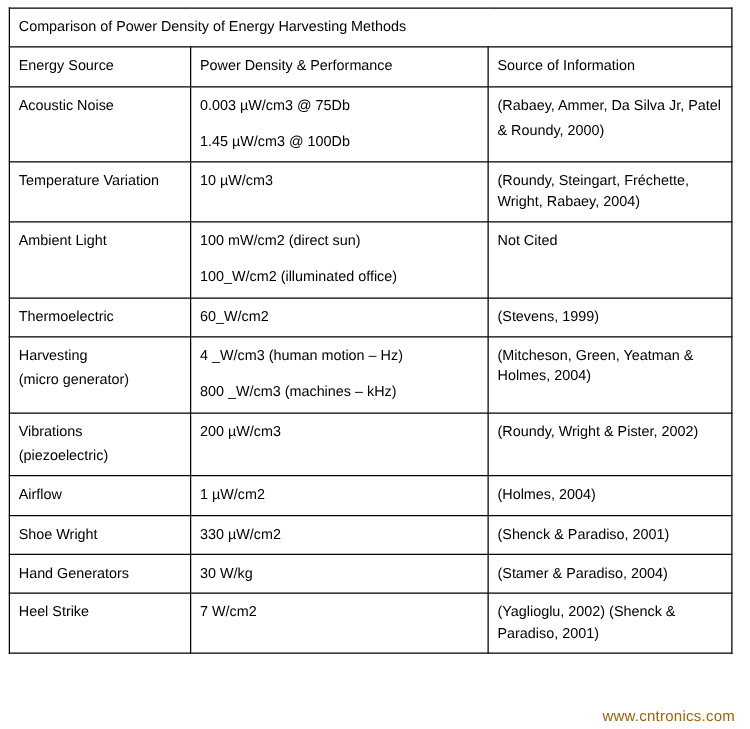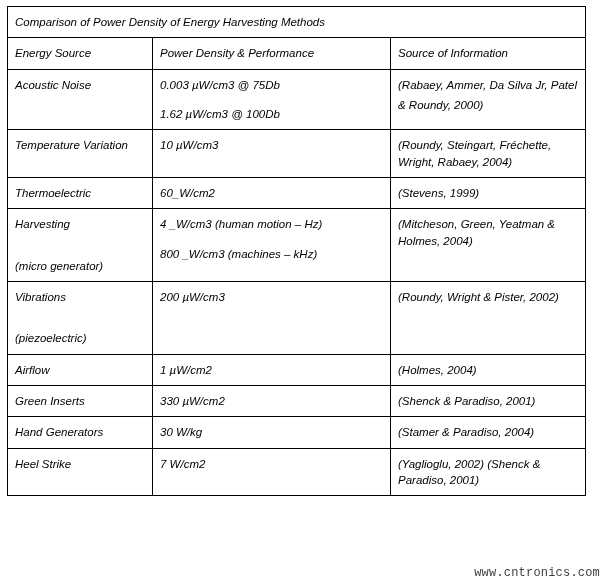--- a/index.html
+++ b/index.html
@@ -25,42 +25,41 @@
     border-collapse: collapse;
     width: 578px;
     table-layout: fixed;
   }
   table.ph-table td {
     border: 1px solid #000000;
     vertical-align: top;
     padding: 7px 6px 7px 7px;
     font-size: 11.5px;
     line-height: 1.42;
-    font-style: italic;
   }
   .col-a { width: 145px; }
   .col-b { width: 238px; }
   .col-c { width: 195px; }
 
   .title-row td {
     border: 1px solid #000000;
     padding: 7px 6px 7px 7px;
     font-size: 11.5px;
   }
   .cell-line { display: block; }
   .cell-line + .cell-line { margin-top: 13px; }
-  .sub-line { display: block; margin-top: 25px; }
+  .sub-line { display: block; margin-top: 3px; }
 
   .watermark {
     position: absolute;
-    right: 0;
+    right: 12px;
     bottom: 3px;
     font-size: 12px;
-    font-family: Liberation Mono, monospace;
-    color: #404040;
+    font-family: Liberation Sans, sans-serif;
+    color: #a16207;
     letter-spacing: 0.2px;
   }
 </style>
 </head>
 <body>
 
 <div class="page">
   <table class="ph-table">
     <colgroup>
       <col class="col-a">
@@ -76,21 +75,21 @@
         <td>Power Density &amp; Performance</td>
         <td>Source of Information</td>
       </tr>
 
       <tr>
         <td>
           <span class="cell-line">Acoustic Noise</span>
         </td>
         <td>
           <span class="cell-line">0.003 µW/cm3 @ 75Db</span>
-          <span class="cell-line">1.62 µW/cm3 @ 100Db</span>
+          <span class="cell-line">1.45 µW/cm3 @ 100Db</span>
         </td>
         <td>
           <span class="cell-line">(Rabaey, Ammer, Da Silva Jr, Patel</span>
           <span class="cell-line" style="margin-top:4px">&amp; Roundy, 2000)</span>
         </td>
       </tr>
 
       <tr>
         <td>
           <span class="cell-line">Temperature Variation</span>
@@ -98,20 +97,32 @@
         <td>
           <span class="cell-line">10 µW/cm3</span>
         </td>
         <td>
           <span class="cell-line">(Roundy, Steingart, Fréchette,</span>
           <span class="cell-line" style="margin-top:0">Wright, Rabaey, 2004)</span>
         </td>
       </tr>
 
 
+      <tr>
+        <td>
+          <span class="cell-line">Ambient Light</span>
+        </td>
+        <td>
+          <span class="cell-line">100 mW/cm2 (direct sun)</span>
+          <span class="cell-line">100_W/cm2 (illuminated office)</span>
+        </td>
+        <td>
+          <span class="cell-line">Not Cited</span>
+        </td>
+      </tr>
 
       <tr>
         <td>
           <span class="cell-line">Thermoelectric</span>
         </td>
         <td>
           <span class="cell-line">60_W/cm2</span>
         </td>
         <td>
           <span class="cell-line">(Stevens, 1999)</span>
@@ -154,21 +165,21 @@
           <span class="cell-line">1 µW/cm2</span>
         </td>
         <td>
           <span class="cell-line">(Holmes, 2004)</span>
         </td>
       </tr>
 
 
       <tr>
         <td>
-          <span class="cell-line">Green Inserts</span>
+          <span class="cell-line">Shoe Wright</span>
         </td>
         <td>
           <span class="cell-line">330 µW/cm2</span>
         </td>
         <td>
           <span class="cell-line">(Shenck &amp; Paradiso, 2001)</span>
         </td>
       </tr>
 
       <tr>

